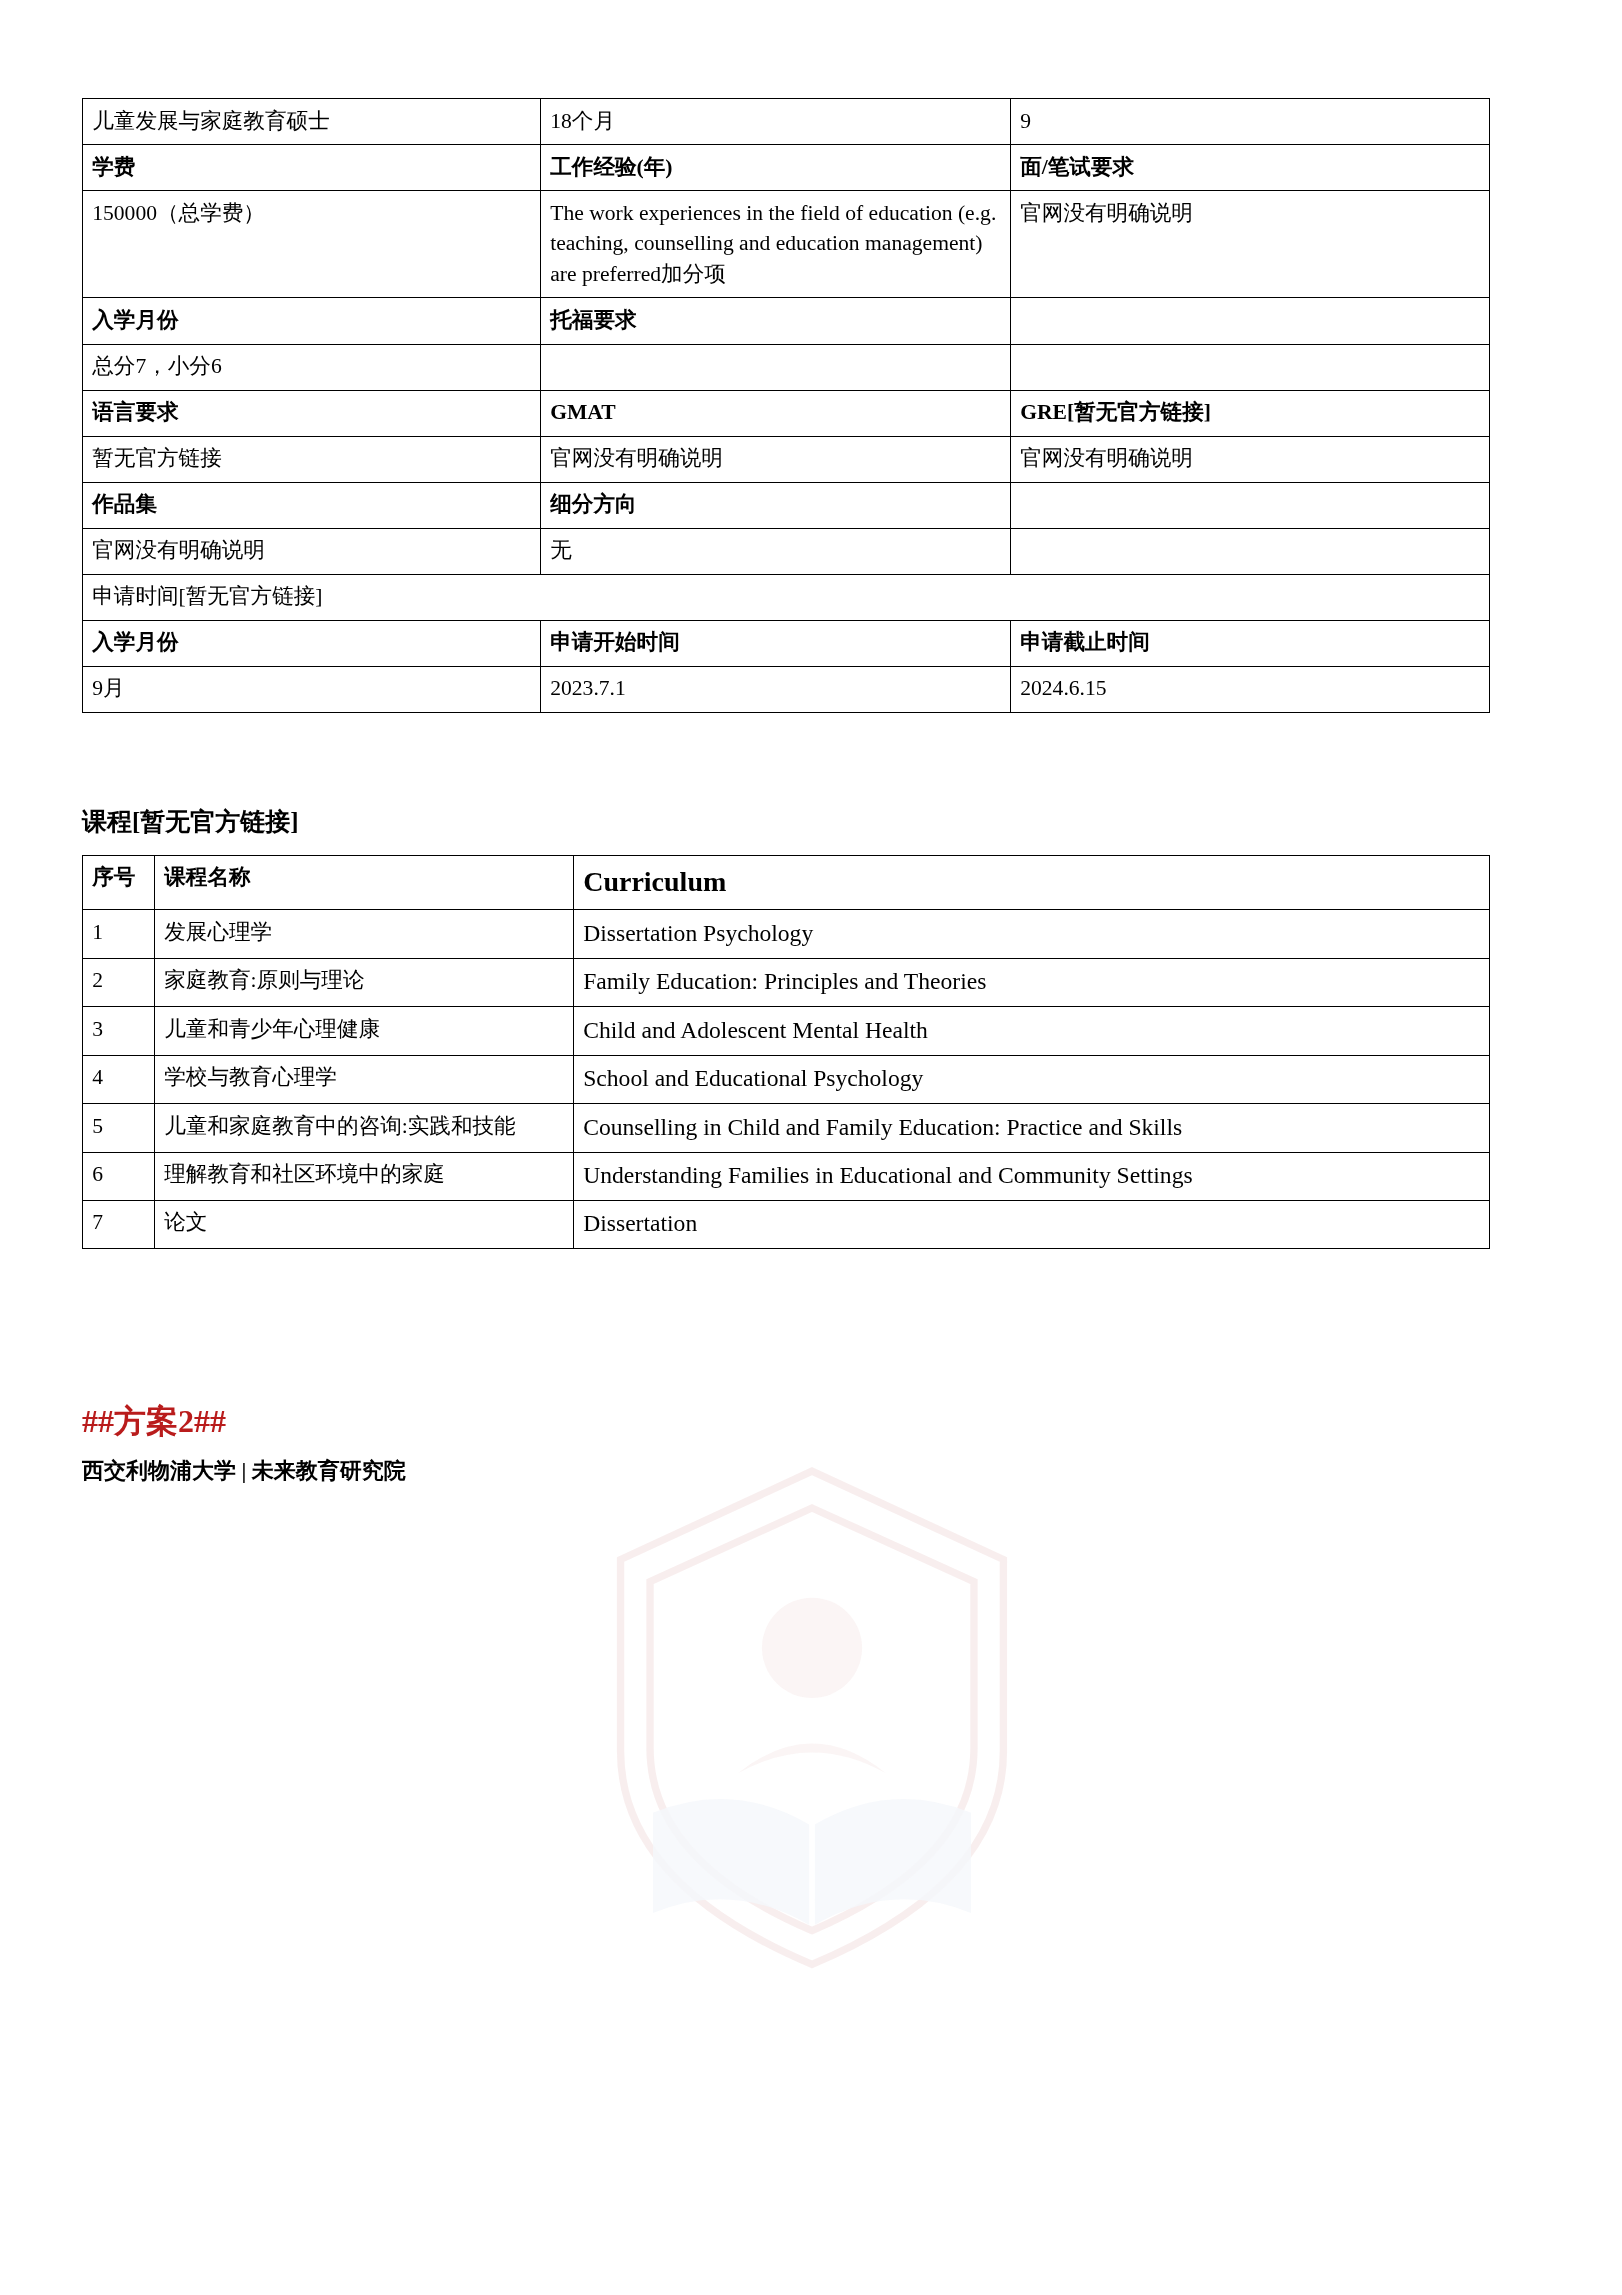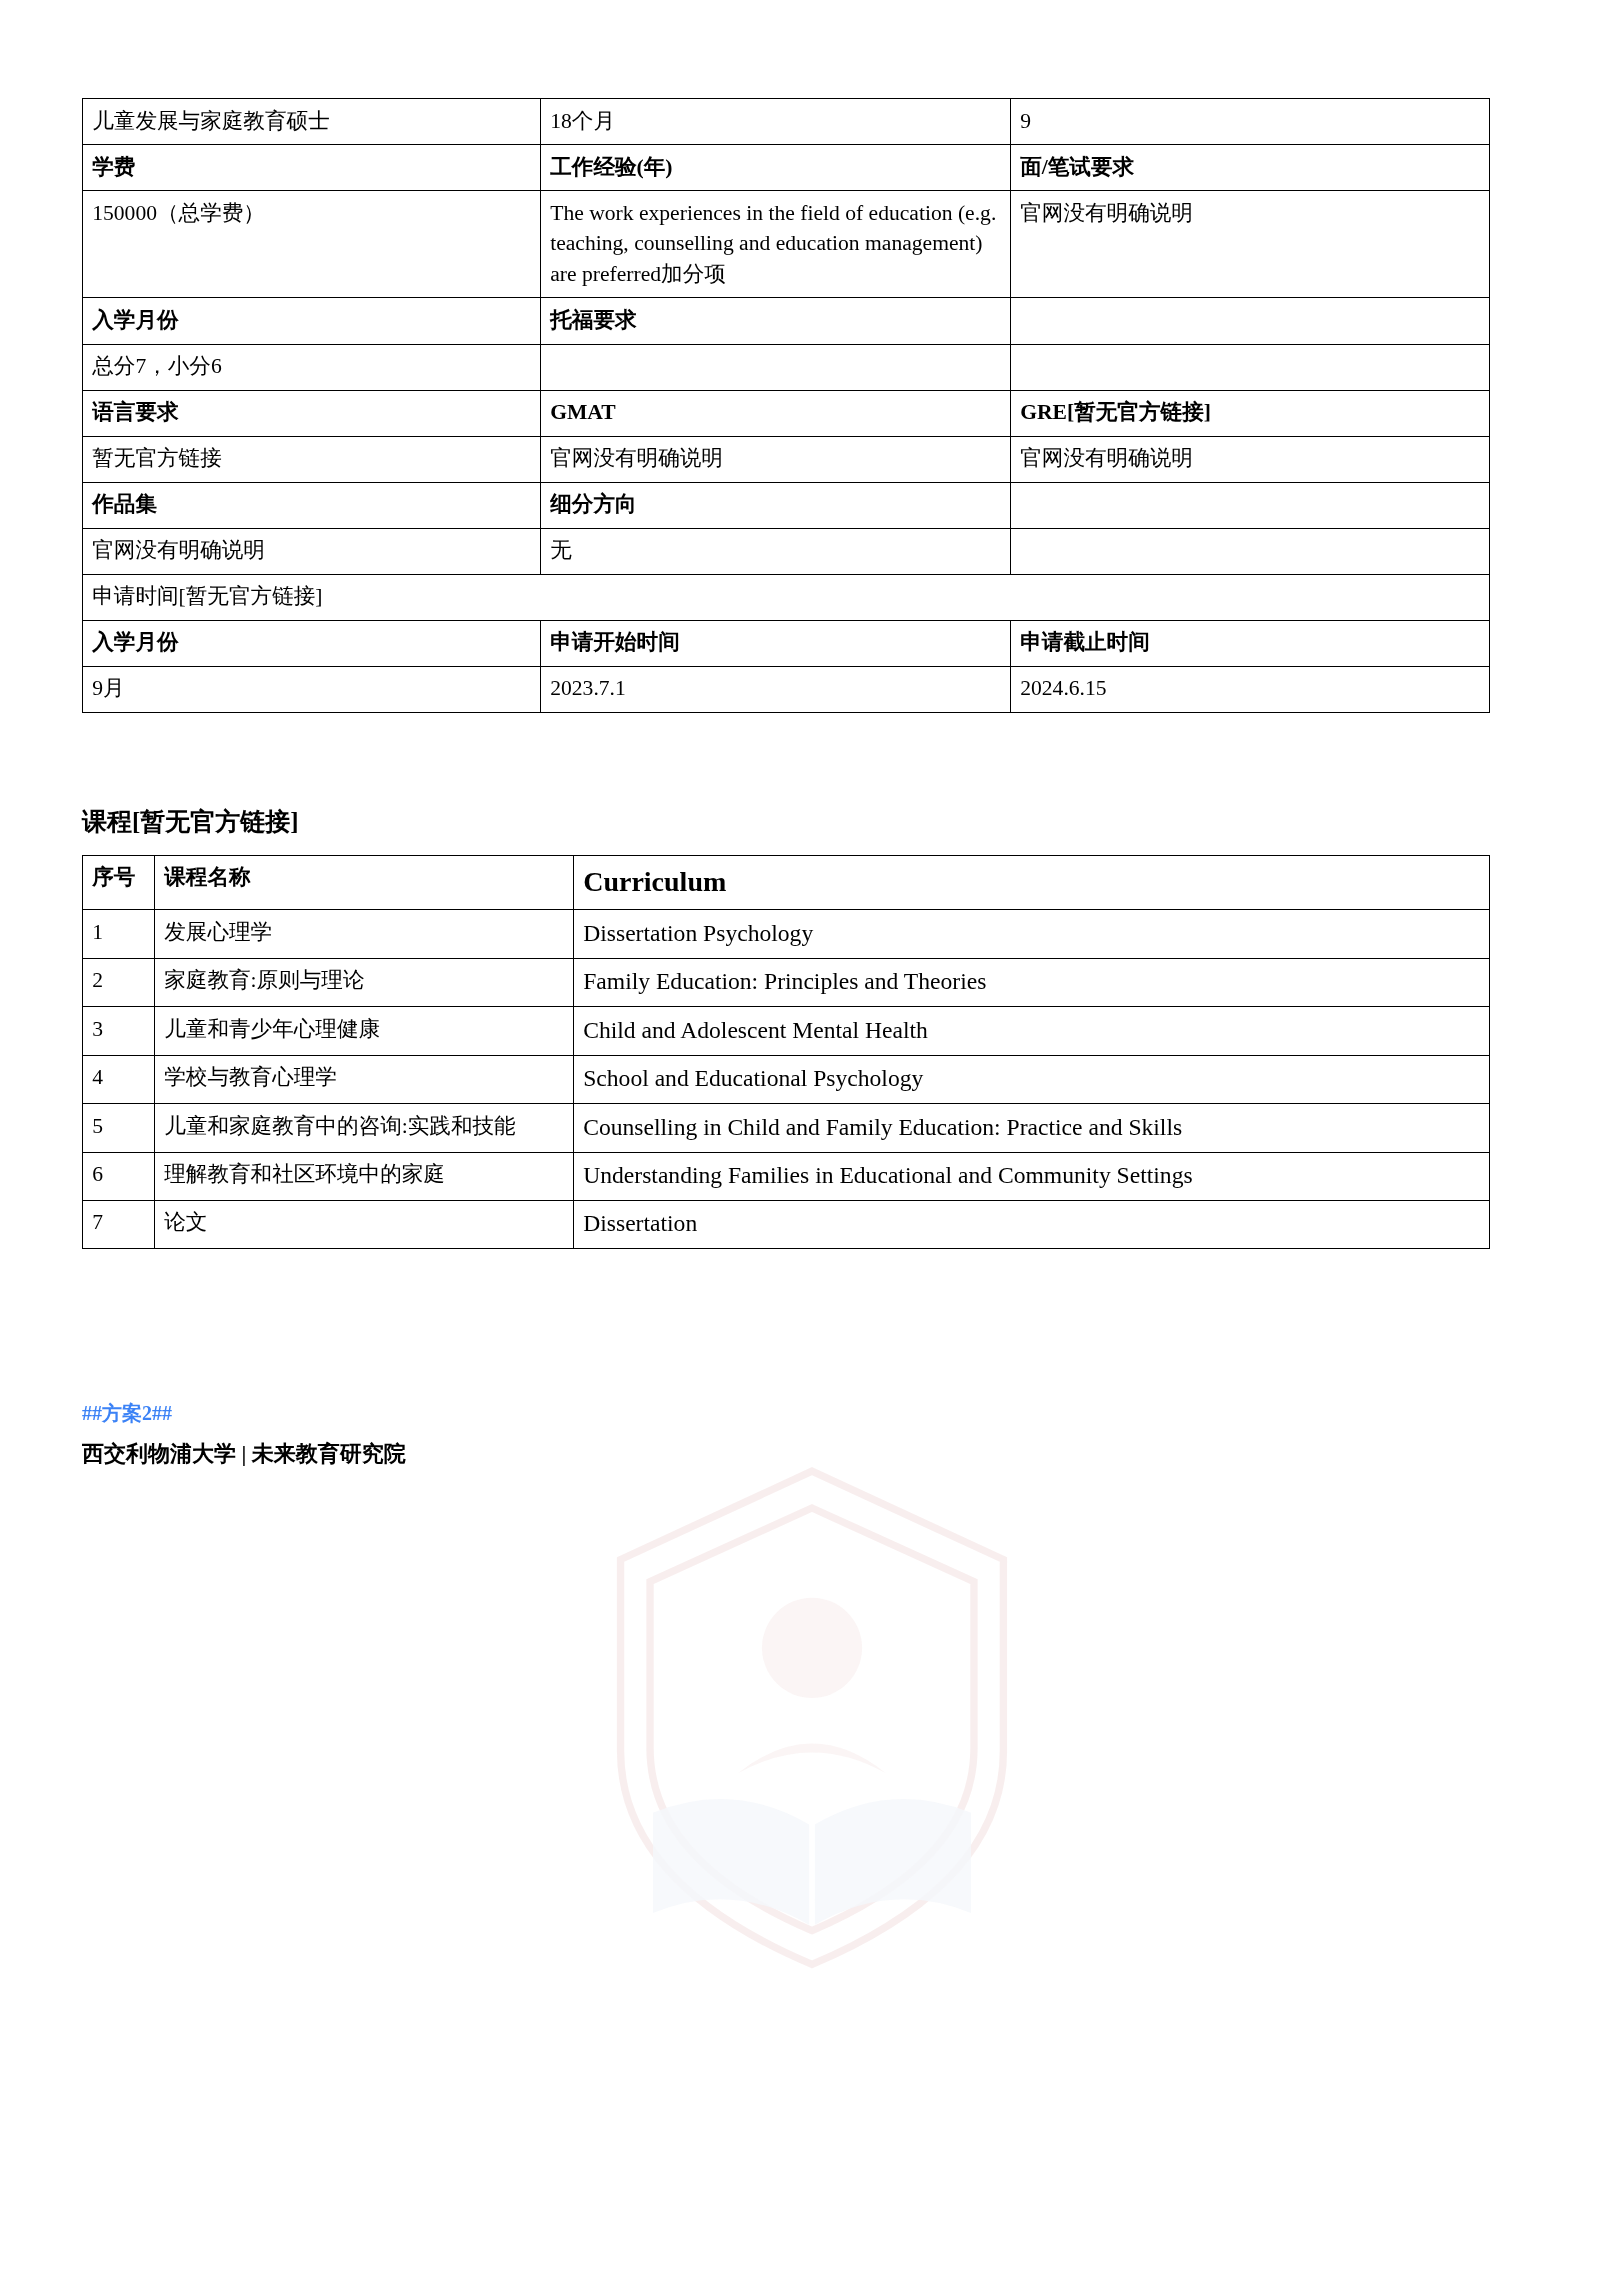--- a/index.html
+++ b/index.html
@@ -75,23 +75,23 @@
   }
   .course-table .hdr td.en {
     font-size: 28px;
   }
   .course-table td.en {
     font-size: 23.6px;
     line-height: 1.4;
   }
 
   .plan-label {
-    color: #3b82f6;
-    font-weight: bold;
-    font-size: 20px;
+    color: #b91c1c;
+    font-weight: bold;
+    font-size: 32px;
     margin: 151px 0 11.8px 0;
   }
   .plan-uni {
     font-weight: bold;
     font-size: 22px;
     margin: 0;
   }
 </style>
 </head>
 <body>

